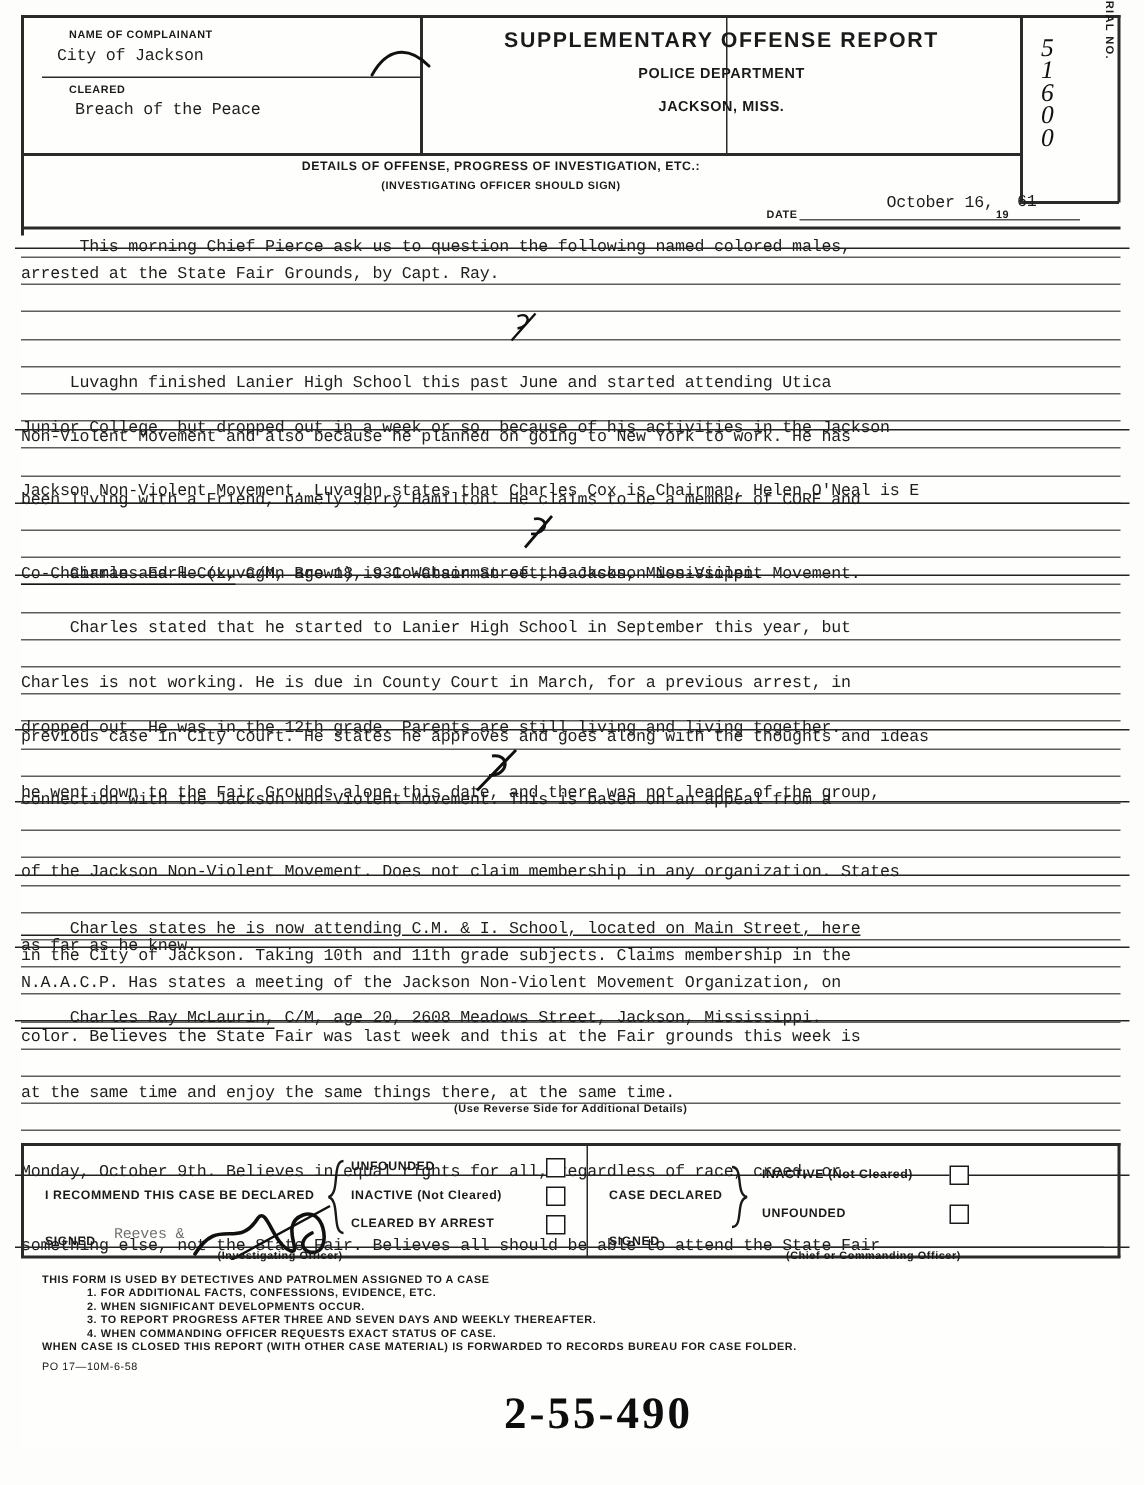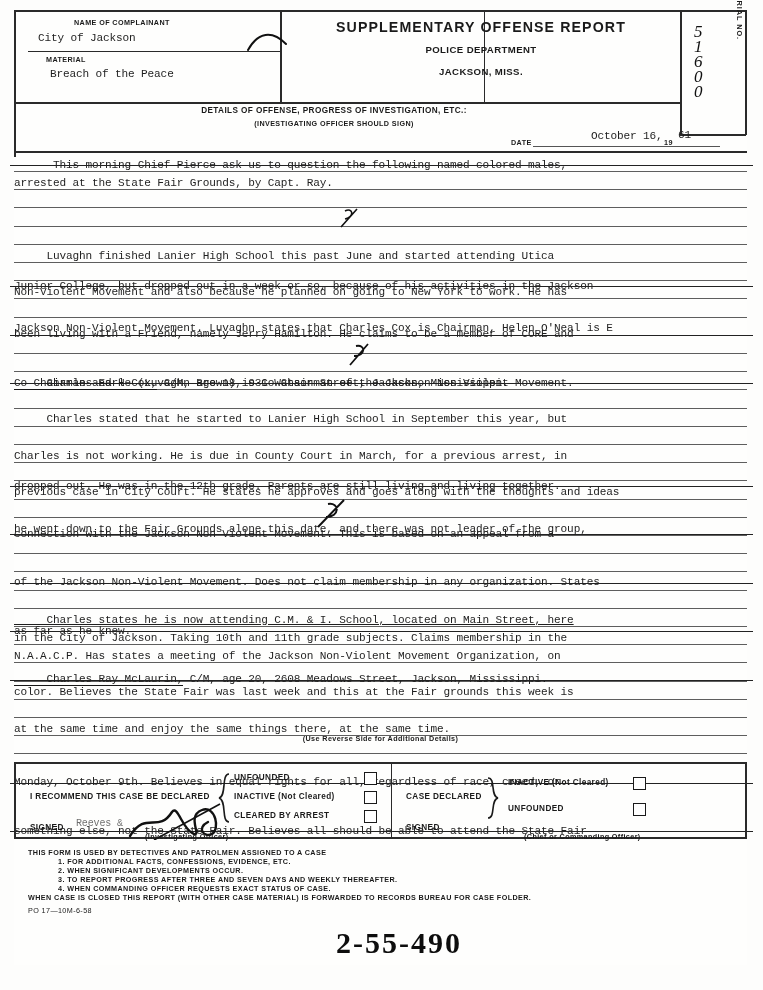--- a/index.html
+++ b/index.html
@@ -48,21 +48,21 @@
     font-family:"Liberation Serif", serif;
     font-style:italic;
     color:#111;
   }
 
   
   #hdr-left{position:absolute;left:0;top:0;width:266px;height:92px;}
   #hdr-mid{position:absolute;left:266px;top:0;width:402px;height:80px;}
   #hdr-right{position:absolute;left:668px;top:0;width:65px;height:125px;}
 
-  #lbl-name{position:absolute;left:32px;top:8px;margin-left:28px;}
+  #lbl-name{position:absolute;left:32px;top:8px;}
   #val-name{position:absolute;left:24px;top:22px;}
   #lbl-offense{position:absolute;left:32px;top:45px;}
   #val-offense{position:absolute;left:36px;top:58px;}
 
   #title-main{position:absolute;width:100%;top:9px;text-align:center;}
   #title-dept{position:absolute;width:100%;top:34px;text-align:center;}
   #title-city{position:absolute;width:100%;top:56px;text-align:center;}
 
   #serial-lbl{
     position:absolute;right:3px;top:30px;
@@ -130,21 +130,21 @@
     <div class="vline" style="left:470px;top:0;width:1.2px;height:92px;"></div>
     <div class="vline" style="left:666px;top:0;width:1.6px;height:125px;"></div>
     <div class="vline" style="left:731px;top:0;width:1.6px;height:125px;"></div>
     <div class="tline" style="left:666px;top:124px;width:66px;height:1.5px;"></div>
     <div class="tline" style="left:0;top:141px;width:733px;height:2px;"></div>
 
     <div id="hdr-left">
       <div id="lbl-name" class="lbl tiny">NAME OF COMPLAINANT</div>
       <div id="val-name" class="typed">City of Jackson</div>
       <div class="tline" style="left:14px;top:41px;width:252px;height:1.4px;"></div>
-      <div id="lbl-offense" class="lbl tiny">MATERIAL</div>
+      <div id="lbl-offense" class="lbl tiny">CLEARED</div>
       <div id="val-offense" class="typed">Breach of the Peace</div>
     </div>
 
     <div id="hdr-mid">
       <div id="title-main" class="lbl big">SUPPLEMENTARY OFFENSE REPORT</div>
       <div id="title-dept" class="lbl mid">POLICE DEPARTMENT</div>
       <div id="title-city" class="lbl mid">JACKSON, MISS.</div>
     </div>
 
     <svg class="mark" style="left:232px;top:18px;width:44px;height:26px;" viewBox="0 0 44 26">

